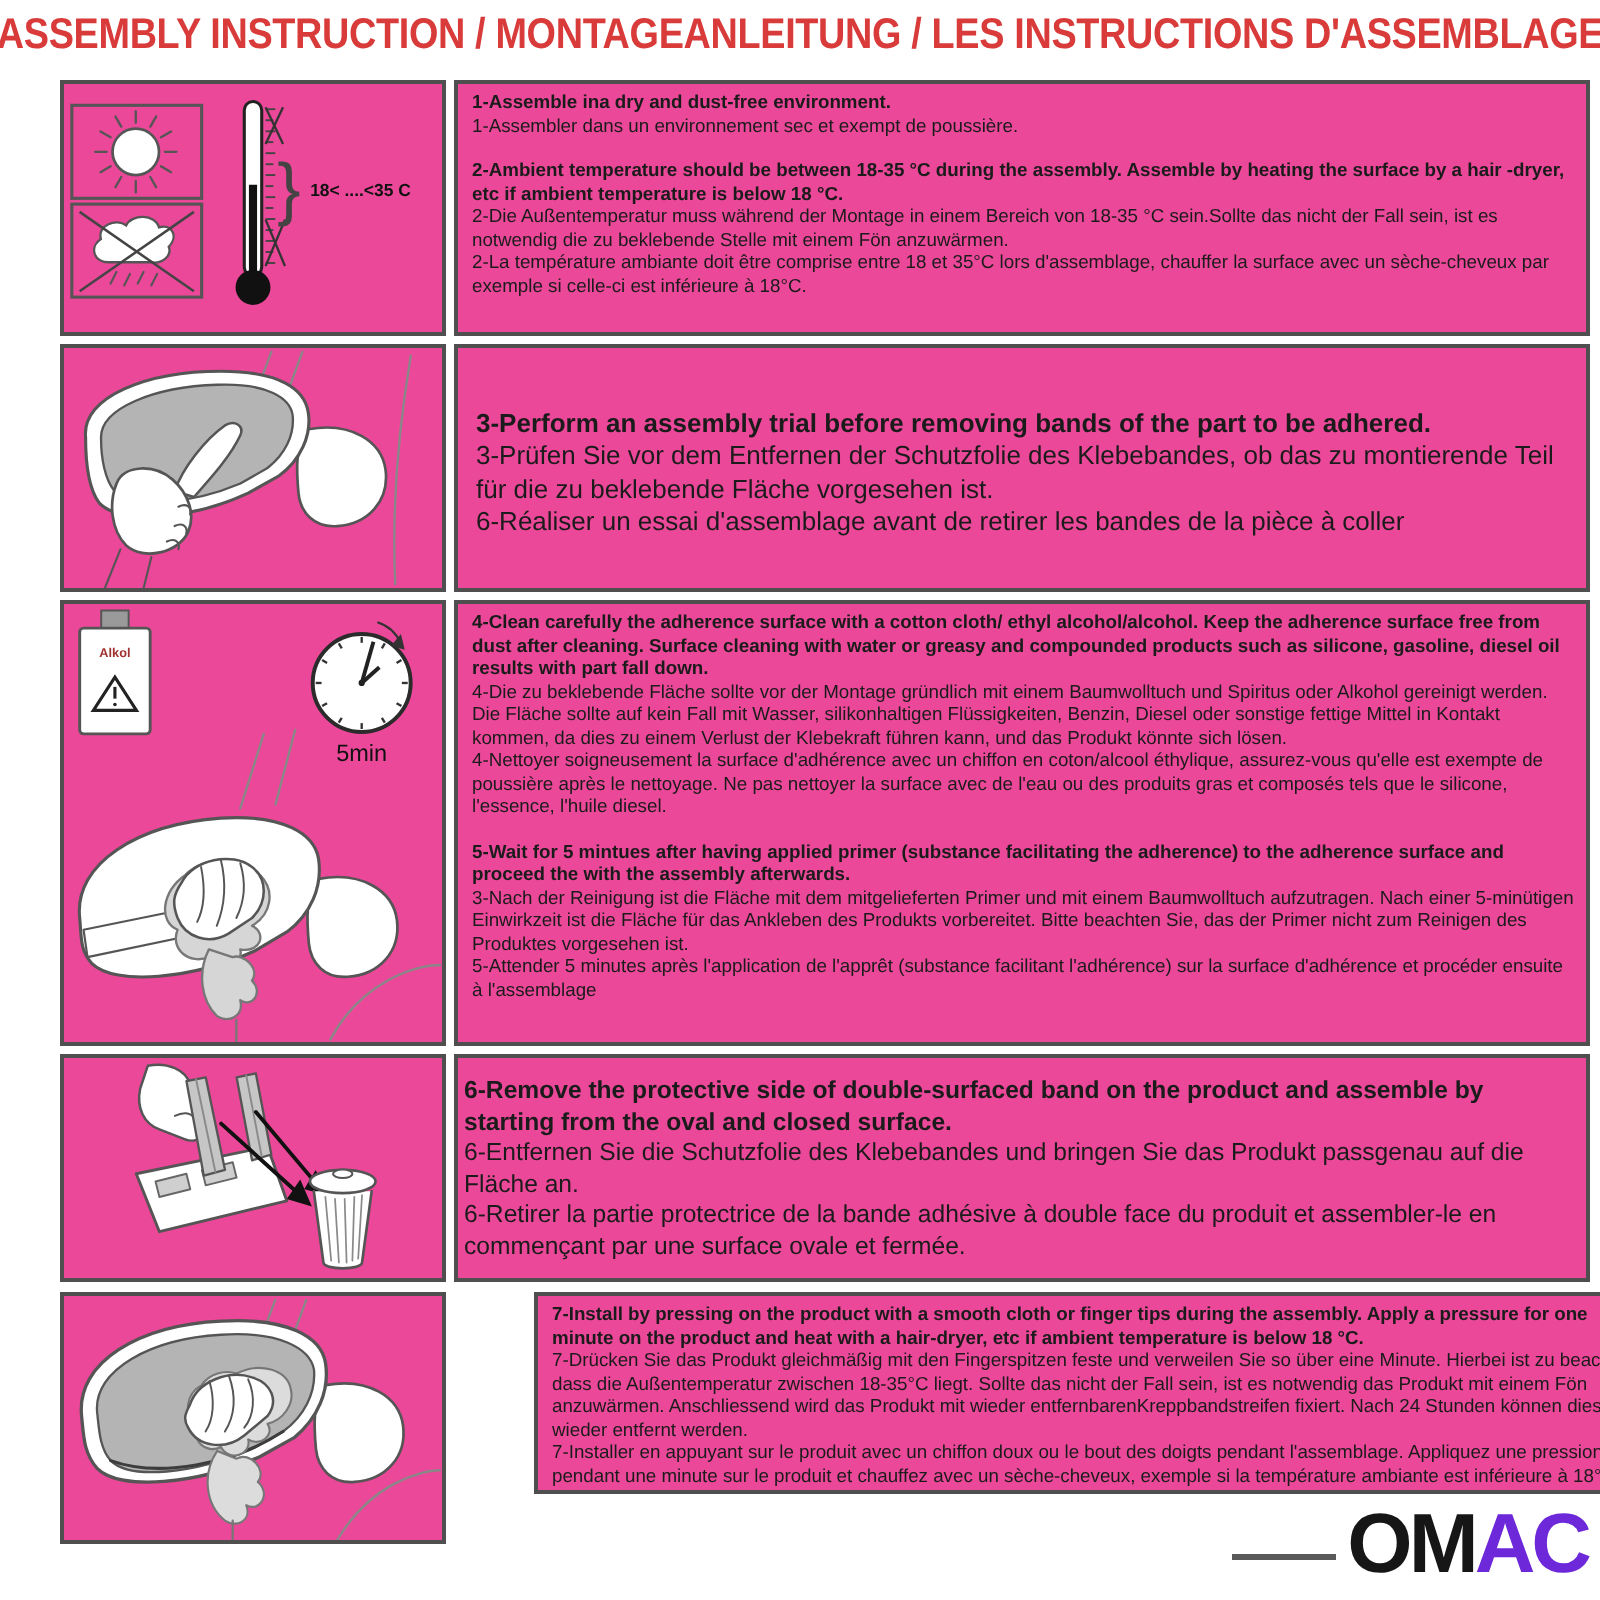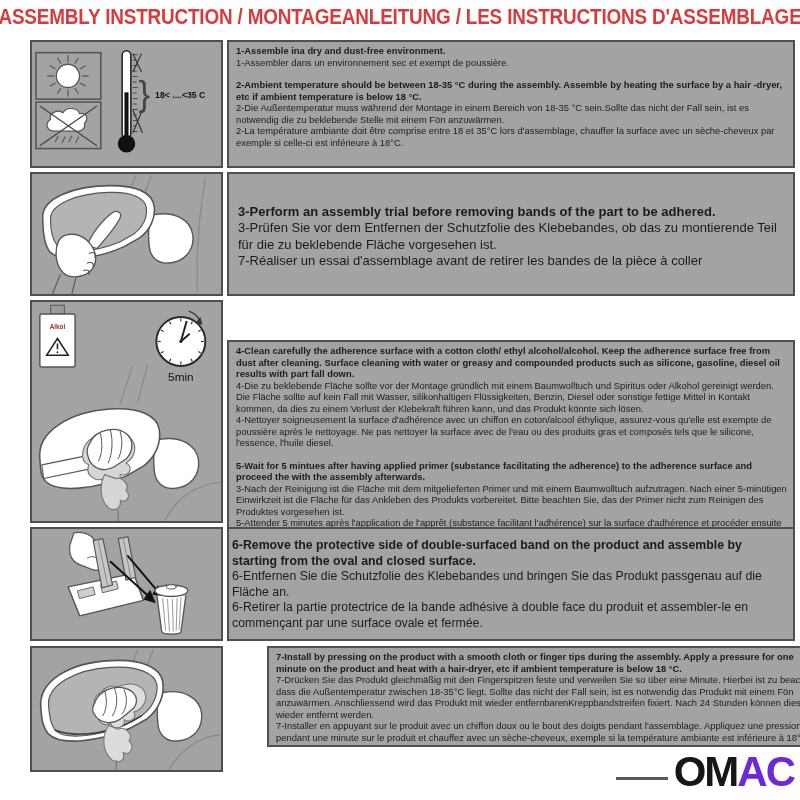--- a/index.html
+++ b/index.html
@@ -1,35 +1,35 @@
 <!DOCTYPE html>
 <html><head>
 <meta charset="utf-8">
 <style>
   html,body{margin:0;padding:0;background:#fff;}
   .page{position:relative;width:800px;height:800px;background:#fff;overflow:hidden;
         font-family:"Liberation Sans",sans-serif;color:#1b1b1b;}
   .title{position:absolute;top:5px;left:50%;transform:translateX(-50%) scaleX(0.88);
          transform-origin:center;white-space:nowrap;font-size:21.5px;font-weight:700;
          color:#d93a3a;letter-spacing:-0.2px;}
-  .cell{position:absolute;border:2px solid #4f4f4f;background:#a3a3a3;box-sizing:border-box;}
+  .cell{position:absolute;border:2px solid #4f4f4f;background:#ec4899;box-sizing:border-box;}
   .cell svg{display:block;width:100%;height:100%;font-family:"Liberation Sans",sans-serif;}
   .txt{font-size:9.4px;line-height:11.5px;padding:3px 6px 0 7px;}
   .txt .para{margin-bottom:11px;}
   .en{font-weight:700;}
   .txt2{font-size:13px;line-height:16.4px;padding:30px 4px 0 9px;}
   .txt4{font-size:12.3px;line-height:15.6px;padding:9px 10px 0 3px;}
   .overflowing{overflow:visible;}
   
   .ill1{left:30px;top:40px;width:193px;height:128px;}
   .tc1 {left:227px;top:40px;width:568px;height:128px;}
   .ill2{left:30px;top:172px;width:193px;height:124px;}
   .tc2 {left:227px;top:172px;width:568px;height:124px;}
   .ill3{left:30px;top:300px;width:193px;height:223px;}
-  .tc3 {left:227px;top:300px;width:568px;height:223px;margin-top:40px;}
+  .tc3 {left:227px;top:300px;width:568px;height:223px;}
   .ill4{left:30px;top:527px;width:193px;height:114px;}
   .tc4 {left:227px;top:527px;width:568px;height:114px;}
   .ill5{left:30px;top:646px;width:193px;height:126px;}
   .tc5 {left:227px;top:646px;width:568px;height:101px;margin-left:40px;}
   .logo{position:absolute;top:748px;right:6px;font-size:42px;font-weight:700;
         letter-spacing:-2px;white-space:nowrap;}
   .logo .om{color:#161616;} .logo .ac{color:#6d28d9;}
   .logo-dash{position:absolute;top:777px;left:616px;width:52px;height:3px;background:#5a5a5a;}
 </style>
 </head>
@@ -140,21 +140,21 @@
             <path d="M 44,108 L 40,124"></path>
         </g>
       </g>
     </svg>
   </div>
   <div class="cell tc2">
     <div class="txt2">
       <div>
         <div class="en">3-Perform an assembly trial before removing bands of the part to be adhered.</div>
         <div>3-Prüfen Sie vor dem Entfernen der Schutzfolie des Klebebandes, ob das zu montierende Teil für die zu beklebende Fläche vorgesehen ist.</div>
-        <div>7-Réaliser un essai d'assemblage avant de retirer les bandes de la pièce à coller</div>
+        <div>6-Réaliser un essai d'assemblage avant de retirer les bandes de la pièce à coller</div>
       </div>
     </div>
   </div>
 
   <div class="cell ill3">
     <svg viewBox="0 0 193 223" preserveAspectRatio="xMidYMid meet">
       <g>
         <rect x="19" y="3" width="14" height="9" fill="#9a9a9a" stroke="#555" stroke-width="1"></rect>
         <rect x="8" y="12" width="36" height="54" rx="2" fill="#fff" stroke="#555" stroke-width="1.5"></rect>
         <text x="26" y="27" font-size="6.5" font-weight="700" text-anchor="middle" fill="#a23232">Alkol</text>

